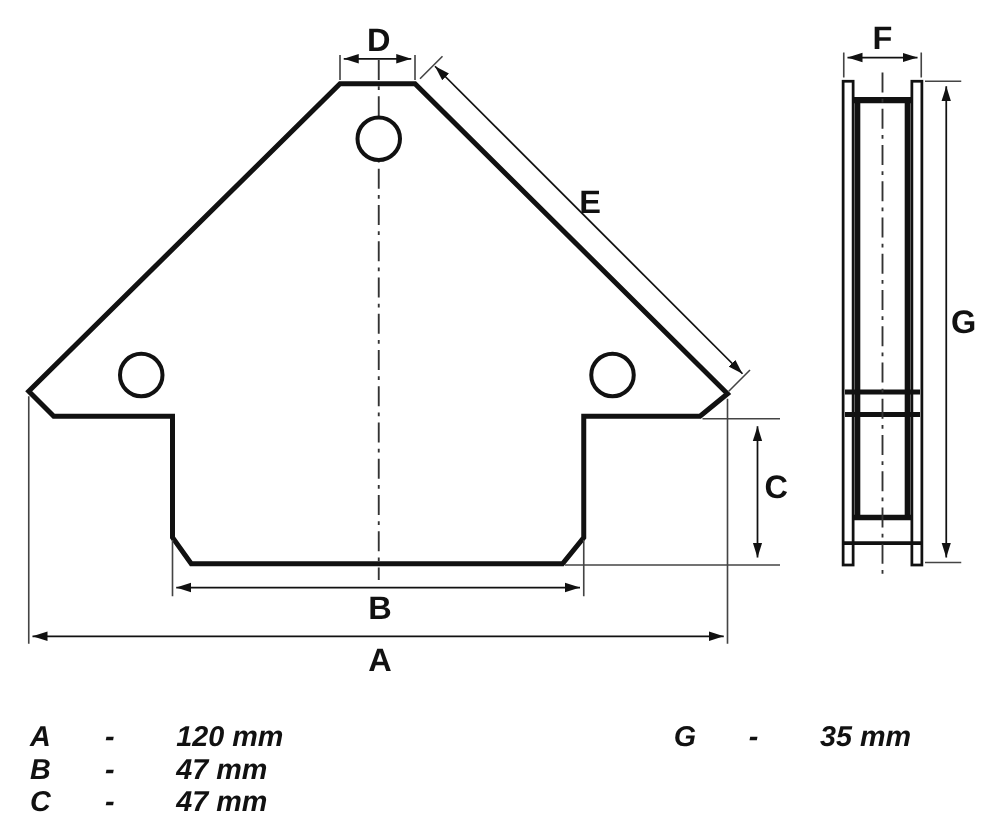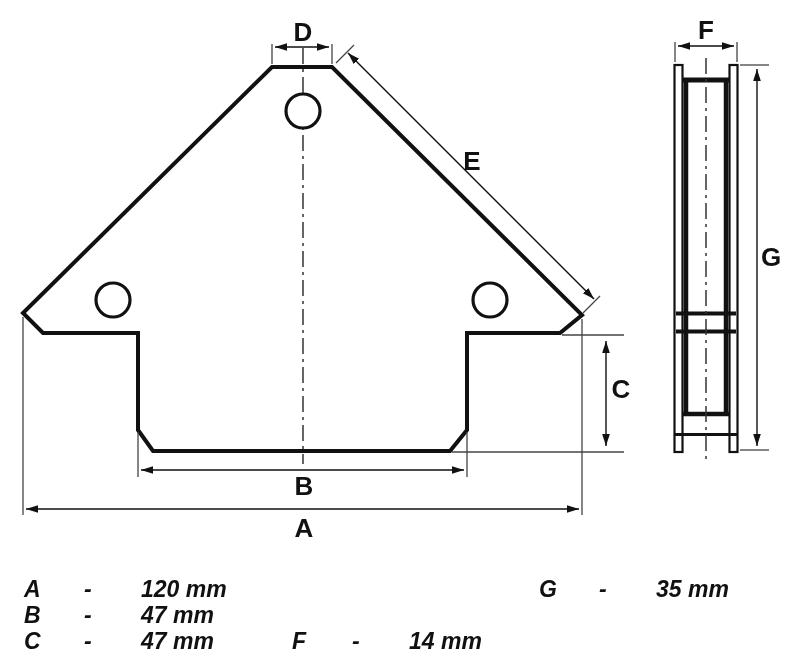--- a/index.html
+++ b/index.html
@@ -127,22 +127,19 @@
     <div class="trow" style="left:24px; top:577px;">
       <span class="tkey">A</span><span class="tsep">-</span><span class="tval">120 mm</span>
     </div>
     <div class="trow" style="left:24px; top:603px;">
       <span class="tkey">B</span><span class="tsep">-</span><span class="tval">47 mm</span>
     </div>
     <div class="trow" style="left:24px; top:629px;">
       <span class="tkey">C</span><span class="tsep">-</span><span class="tval">47 mm</span>
     </div>
 
-    <div class="trow" style="left:292px; top:629px;">
-      <span class="tkey">F</span><span class="tsep">-</span><span class="tval">14 mm</span>
-    </div>
 
     <div class="trow" style="left:539px; top:577px;">
       <span class="tkey">G</span><span class="tsep">-</span><span class="tval">35 mm</span>
     </div>
 
   </div>
 </div>
 
 </body></html>

